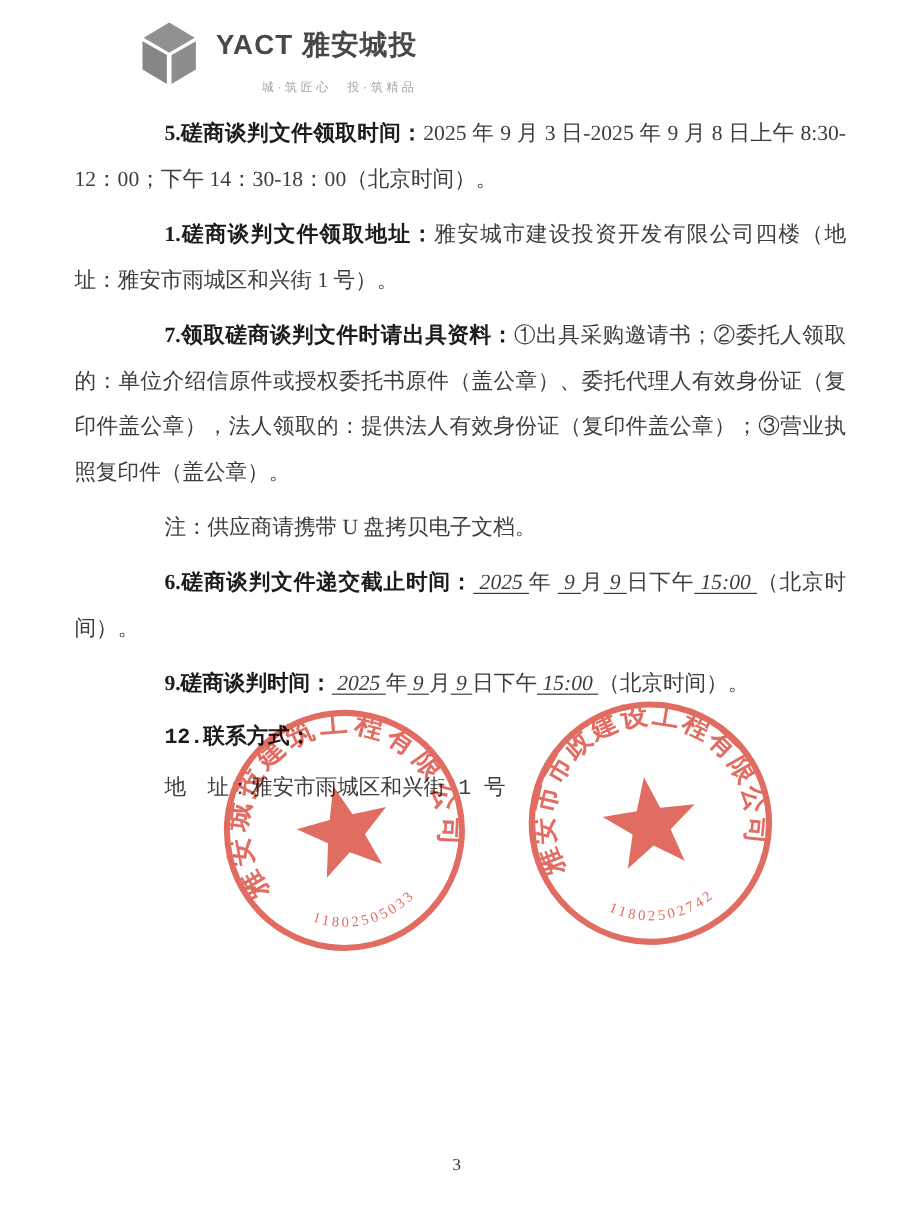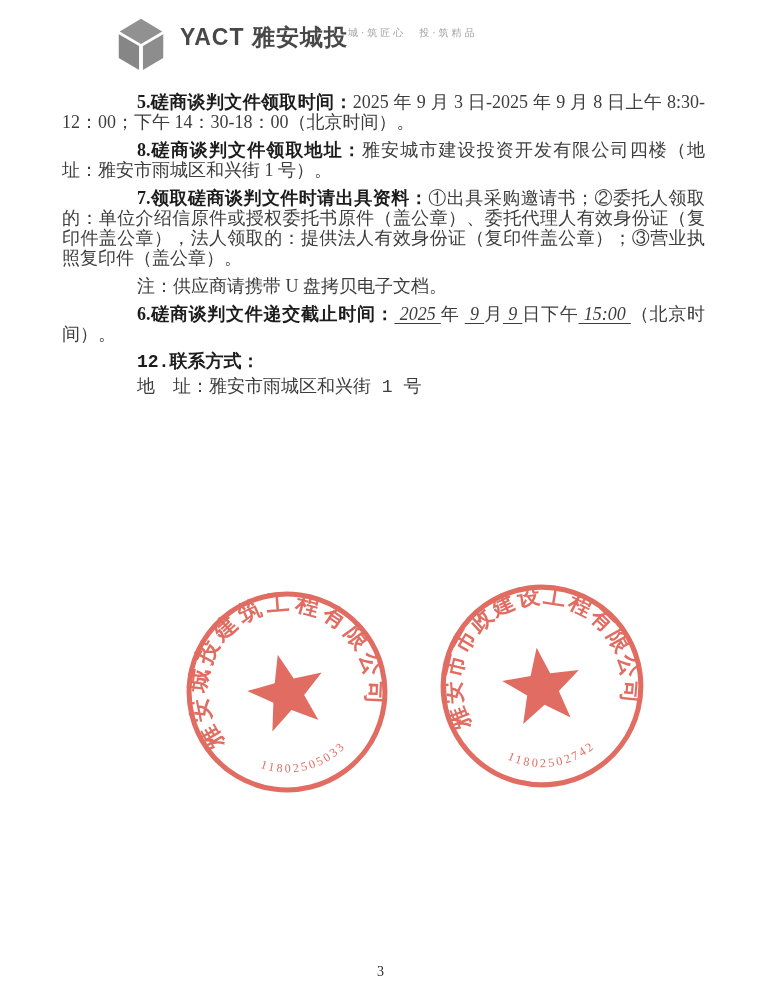--- a/index.html
+++ b/index.html
@@ -15,42 +15,42 @@
   }
   
   .logo-row {
     display: flex;
     align-items: flex-start;
     gap: 10px;
     margin: 14px 0 0 112px;
     height: 62px;
   }
   .cube { width: 58px; height: 58px; flex: 0 0 auto; }
-  .logo-text { display: flex; flex-direction: row; justify-content: center; padding-top: 10px; }
+  .logo-text { display: flex; flex-direction: column; justify-content: center; padding-top: 10px; align-items: flex-end; }
   .brand {
     font-size: 23px;
     font-weight: bold;
     color: #484848;
     letter-spacing: 1px;
     line-height: 26px;
     font-family: "Liberation Sans", "DejaVu Sans", sans-serif;
   }
   .tagline {
     font-size: 10px;
     color: #a3a3a3;
     letter-spacing: 3px;
-    margin-top: 2px;
+    margin-top: 16px;
     font-family: "Liberation Sans", "DejaVu Sans", sans-serif;
   }
   
   .content { margin: 16px 56px 0 62px; }
   .content p {
     margin: 0 0 8px 0;
     font-size: 18px;
-    line-height: 20px;
+    line-height: 38px;
     text-indent: 75px;
     text-align: justify;
   }
   .content p b { color: #1c1c1c; }
   .content p.tight { margin-bottom: 5px; font-family: Liberation Mono, monospace; }
   u { text-underline-offset: 3px; font-style: italic; }
   
   .stamp {
     position: absolute;
     mix-blend-mode: multiply;
@@ -85,28 +85,29 @@
     <div class="logo-text">
       <div class="brand">YACT 雅安城投</div>
       <div class="tagline">城·筑匠心　投·筑精品</div>
     </div>
   </div>
 
   <div class="content">
 
     <p><b>5.磋商谈判文件领取时间：</b><span>2025 年 9 月 3 日-2025 年 9 月 8 日上午 8:30-12：00；下午 14：30-18：00（北京时间）。</span></p>
 
-    <p><b>8.磋商谈判文件领取地址：</b><span>雅安城市建设投资开发有限公司四楼（地址：雅安市雨城区和兴街 1 号）。</span></p>
+    <p><b>1.磋商谈判文件领取地址：</b><span>雅安城市建设投资开发有限公司四楼（地址：雅安市雨城区和兴街 1 号）。</span></p>
 
     <p><b>7.领取磋商谈判文件时请出具资料：</b><span>①出具采购邀请书；②委托人领取的：单位介绍信原件或授权委托书原件（盖公章）、委托代理人有效身份证（复印件盖公章），法人领取的：提供法人有效身份证（复印件盖公章）；③营业执照复印件（盖公章）。</span></p>
 
     <p><span>注：</span><span>供应商请携带 U 盘拷贝电子文档。</span></p>
 
     <p><b>6.磋商谈判文件递交截止时间：</b><u>&nbsp;2025&nbsp;</u><span>年&nbsp;</span><u>&nbsp;9&nbsp;</u><span>月</span><u>&nbsp;9&nbsp;</u><span>日下午</span><u>&nbsp;15:00&nbsp;</u><span>（北京时间）。</span></p>
 
+    <p><b>9.磋商谈判时间：</b><u>&nbsp;2025&nbsp;</u><span>年</span><u>&nbsp;9&nbsp;</u><span>月</span><u>&nbsp;9&nbsp;</u><span>日下午</span><u>&nbsp;15:00&nbsp;</u><span>（北京时间）。</span></p>
 
 
 
     <p class="tight"><b>12.联系方式：</b></p>
 
 
     <p class="tight"><span>地　址：</span><span>雅安市雨城区和兴街 1 号</span></p>
 
 
 

